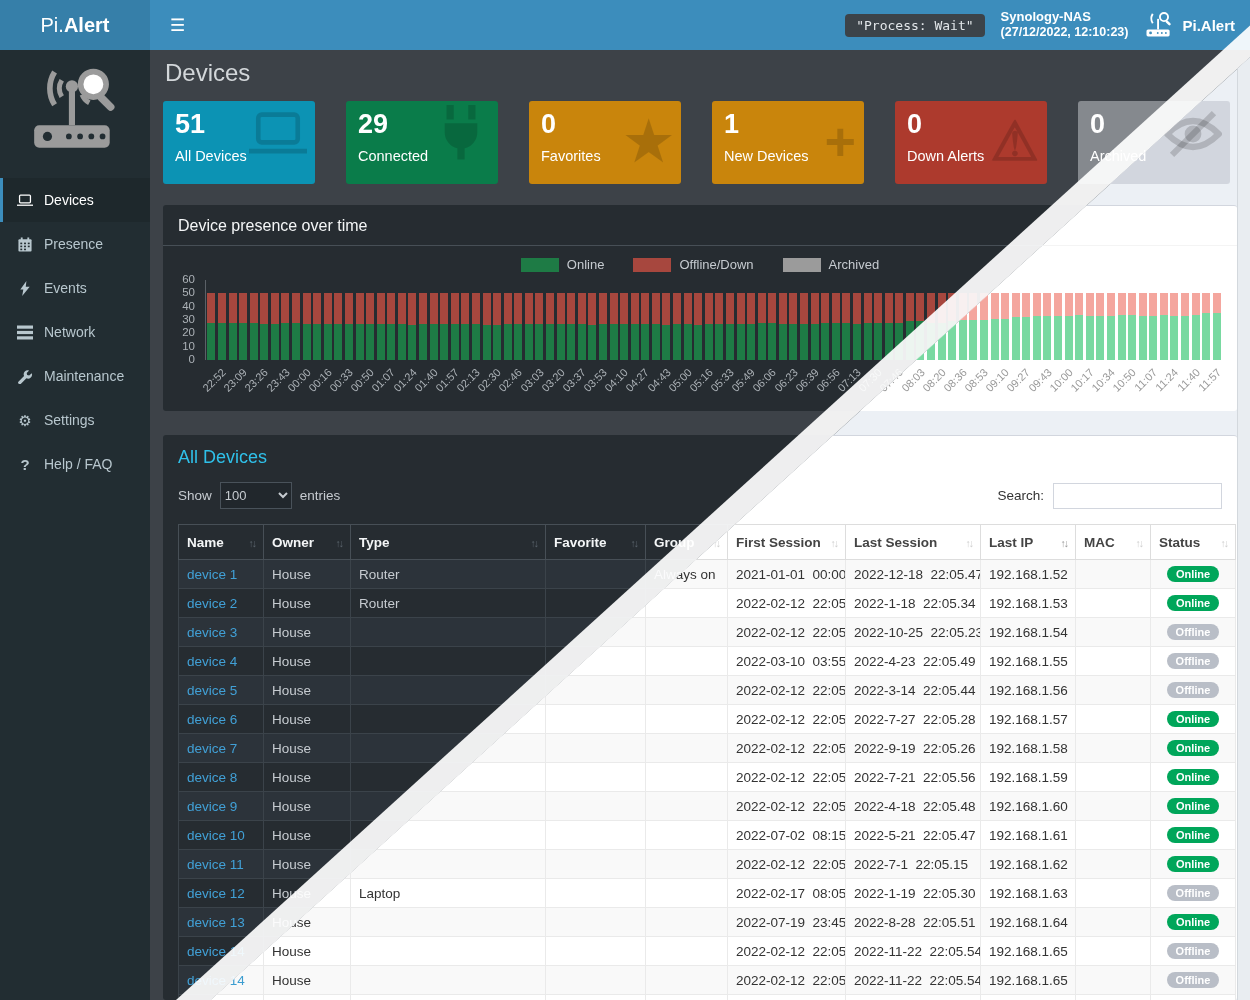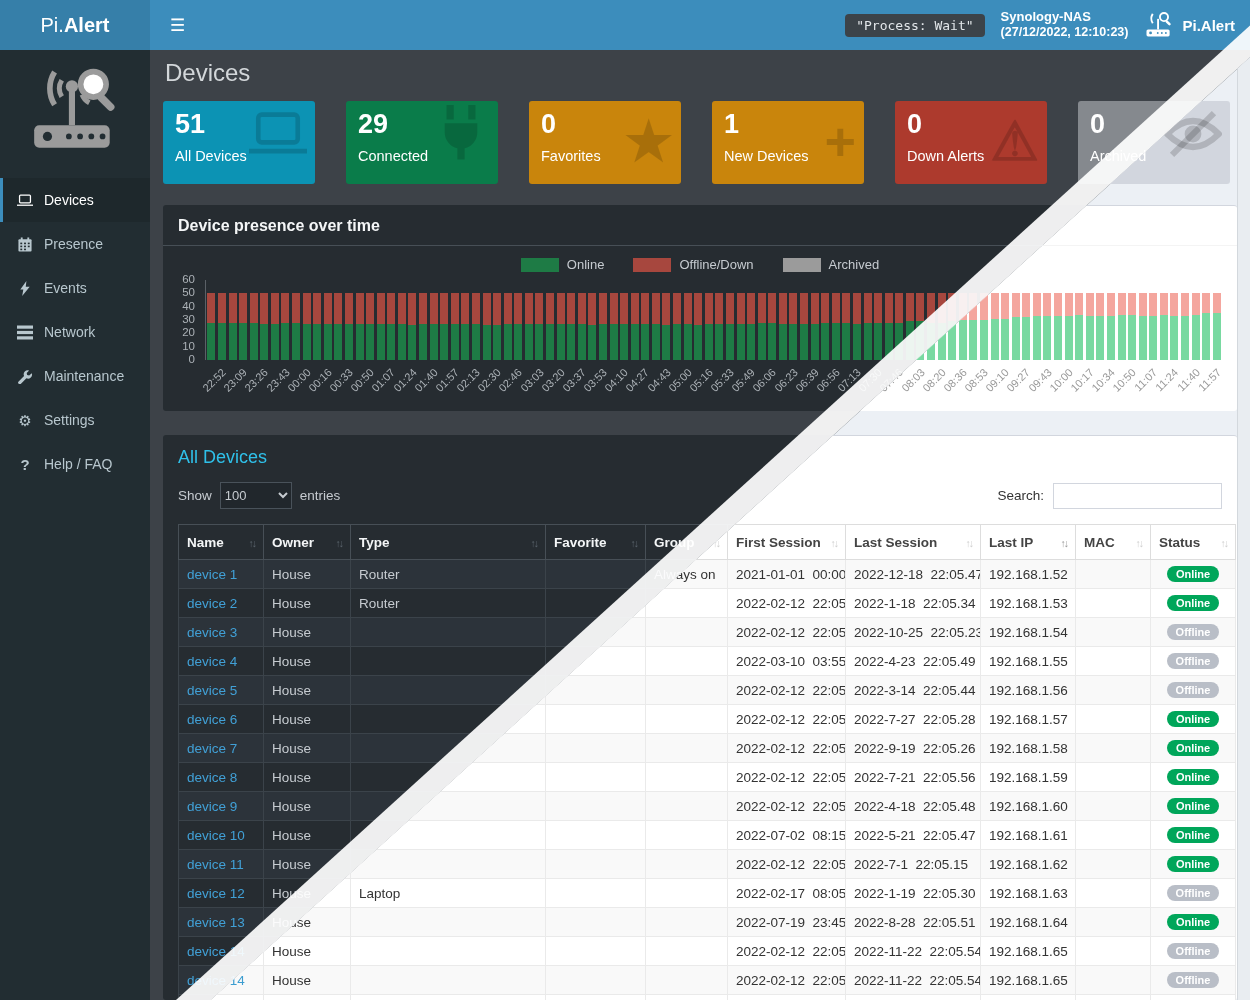--- a/index.html
+++ b/index.html
@@ -79,21 +79,21 @@
   .card .cicon .big-glyph{font-size:54px;font-weight:700;line-height:72px;}
   .theme-dark .card.aqua{background:#0c93b4;}   .theme-light .card.aqua{background:#00c0ef;}
   .theme-dark .card.green{background:#0a7c4a;}  .theme-light .card.green{background:#00a65a;}
   .theme-dark .card.yellow{background:#c9850c;} .theme-light .card.yellow{background:#f39c12;}
   .theme-dark .card.red{background:#ad3a2d;}    .theme-light .card.red{background:#dd4b39;}
   .theme-dark .card.gray{background:#85898e;}   .theme-light .card.gray{background:#d2d6de;}
 
   .panel{background:var(--panel);border-radius:3px;border-top:1px solid var(--panel-top);}
   .chart-panel{position:relative;height:206px;margin-bottom:24px;}
   .panel-head{padding:11px 15px 10px;font-size:16px;color:var(--headline);
-              border-bottom:1px solid var(--head-border);font-weight:bold;}
+              border-bottom:1px solid var(--head-border);}
   .theme-light .panel-head{border-bottom-color:#f4f4f4;}
   .legend{position:absolute;top:51px;left:0;right:0;display:flex;justify-content:center;gap:29px;}
   .legend-item{display:flex;align-items:center;gap:8px;font-size:13px;color:var(--text);}
   .sw{width:38px;height:14px;display:inline-block;}
   .sw.online{background:var(--bar-online);} .sw.off{background:var(--bar-off);} .sw.arch{background:var(--bar-arch);}
   .plot{position:absolute;left:42px;top:74px;width:1016px;height:80px;border-left:1px solid var(--axisline);}
   .bar{position:absolute;width:8px;}
   .bar.online{background:var(--bar-online);} .bar.off{background:var(--bar-off);}
   .ylabels{position:absolute;left:0;top:74px;width:38px;height:80px;}
   .ylabels span{position:absolute;right:6px;font-size:11.5px;color:var(--axis);}

